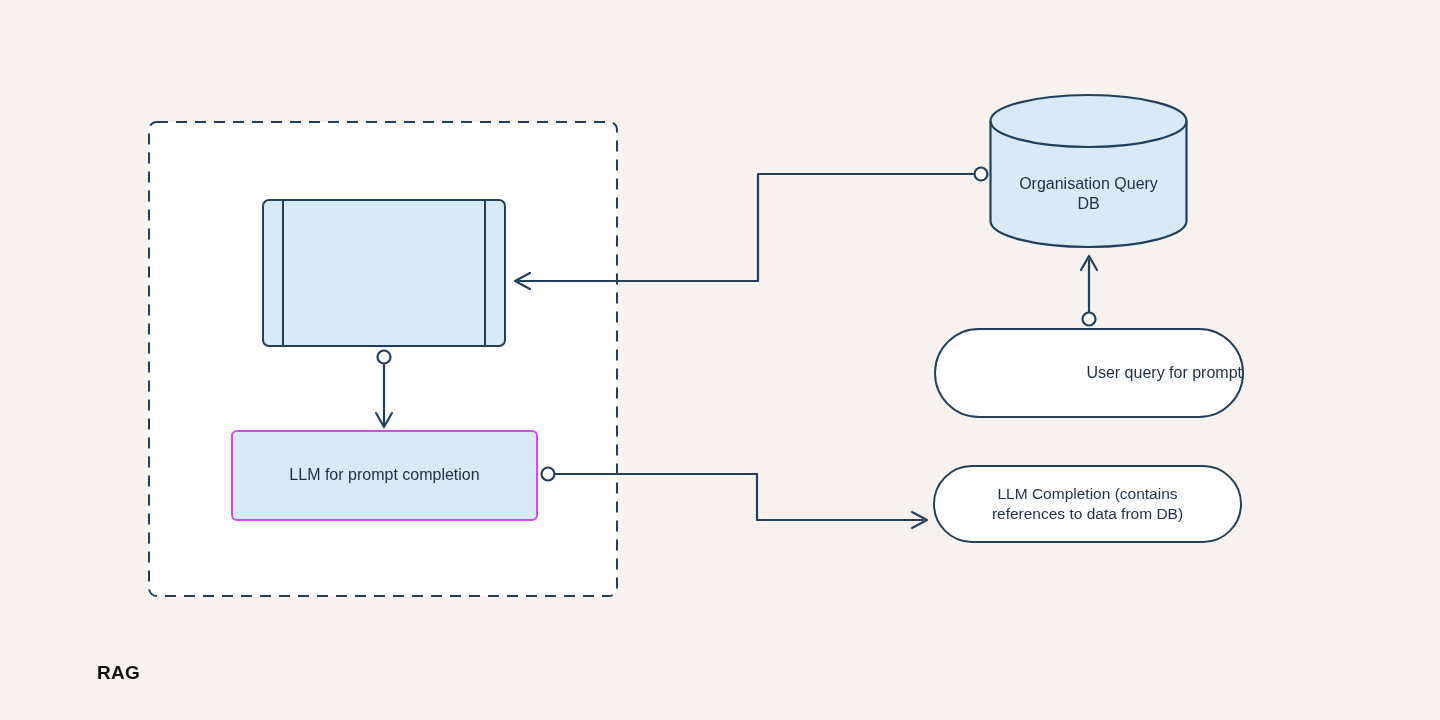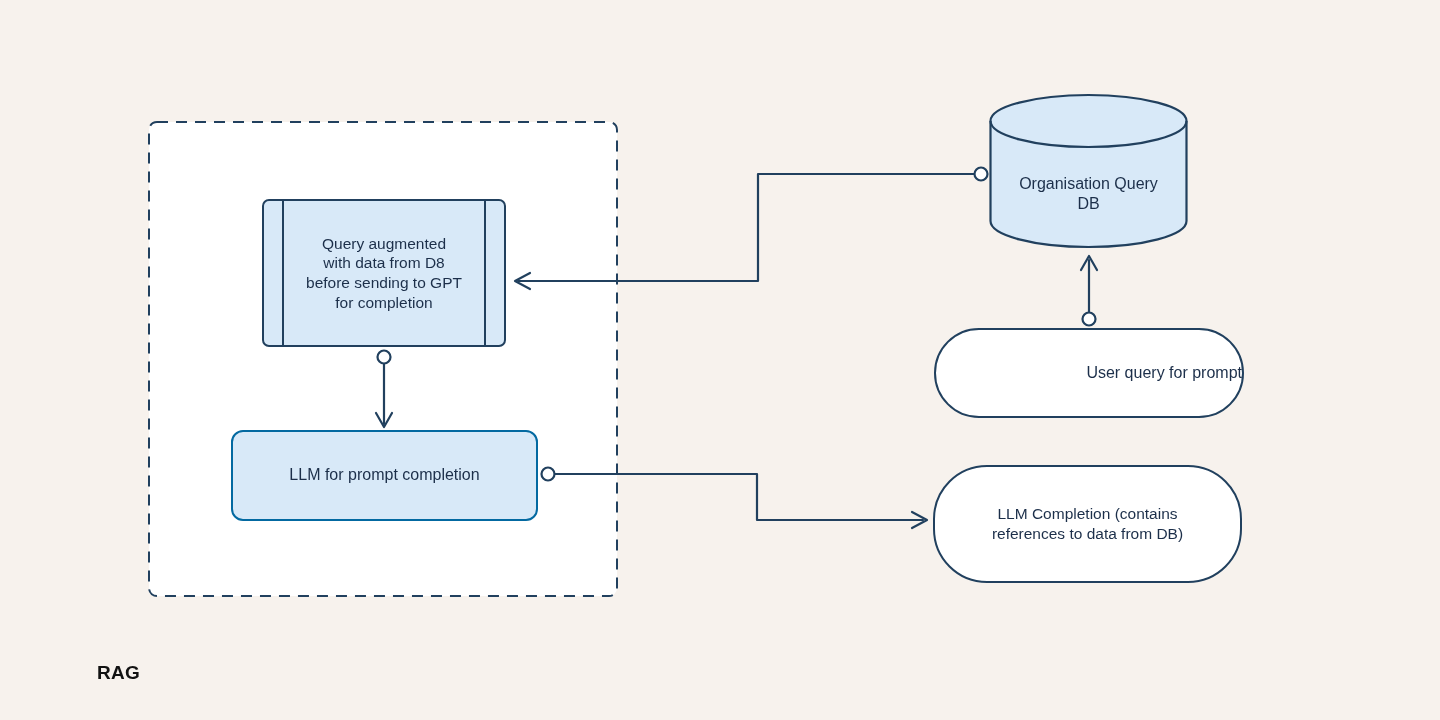--- a/index.html
+++ b/index.html
@@ -42,37 +42,37 @@
     position: absolute; top: 0; bottom: 0; width: 2px;
     background: #21405e;
   }
   .proc .vline.left  { left: 18px; }
   .proc .vline.right { right: 18px; }
   .proc .inner { width: 200px; }
   
   .llm {
     left: 231px; top: 430px; width: 307px; height: 91px;
     background: #d8e9f8;
-    border: 2px solid #0369a1;
-    border-radius: 12px;
+    border: 2px solid #d946ef;
+    border-radius: 6px;
     font-size: 16px;
   }
   
   .pill {
     background: #ffffff;
     border: 2px solid #21405e;
   }
   .pill.user {
     left: 934px; top: 328px; width: 310px; height: 90px;
     border-radius: 45px;
     font-size: 16px;
     justify-content: flex-end;
   }
   .pill.completion {
-    left: 933px; top: 465px; width: 309px; height: 118px;
+    left: 933px; top: 465px; width: 309px; height: 78px;
     border-radius: 54px;
   }
   .pill.completion .inner { width: 240px; }
   
   .dblabel {
     left: 1008px; top: 170px; width: 161px; height: 48px;
     background: transparent;
     font-size: 16px;
   }
   
@@ -121,24 +121,20 @@
     <g stroke="#21405e" stroke-width="2.2" fill="none" stroke-linecap="round" stroke-linejoin="round">
       <path d="M1089,312 V260"></path>
       <polyline points="1081,270 1089,256 1097,270"></polyline>
       <circle cx="1089" cy="319" r="6.5" fill="#ffffff"></circle>
     </g>
   </svg>
 
   <div class="node proc">
     <div class="vline left"></div>
     <div class="vline right"></div>
-    <div class="inner">Query augmented
-with data from D8
-before sending to GPT
-for completion</div>
   </div>
 
   <div class="node llm">
     <div class="inner">LLM for prompt completion</div>
   </div>
 
   <div class="node dblabel">
     <div class="inner">Organisation Query
 DB</div>
   </div>

